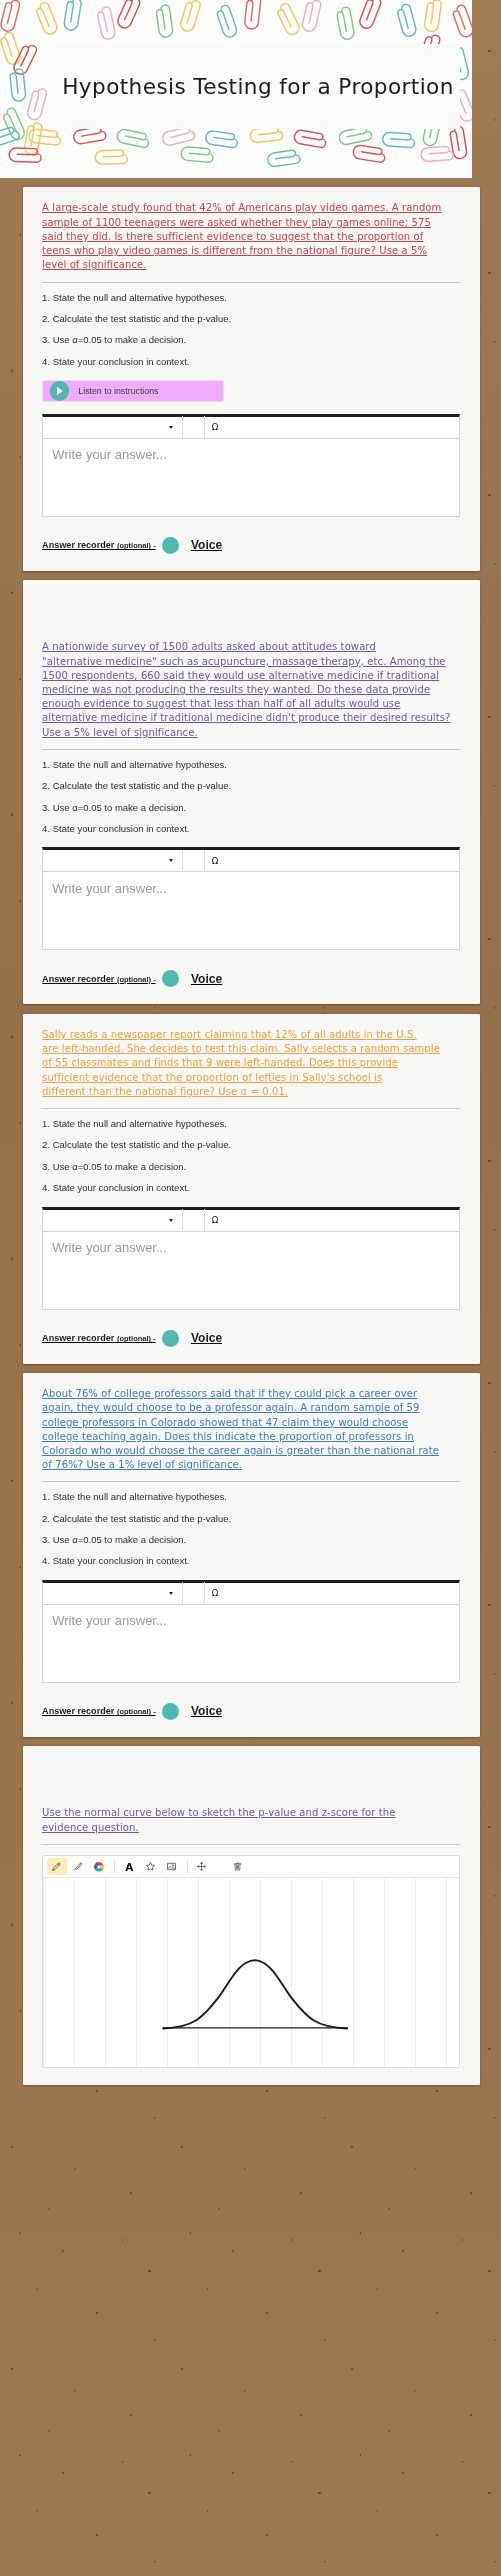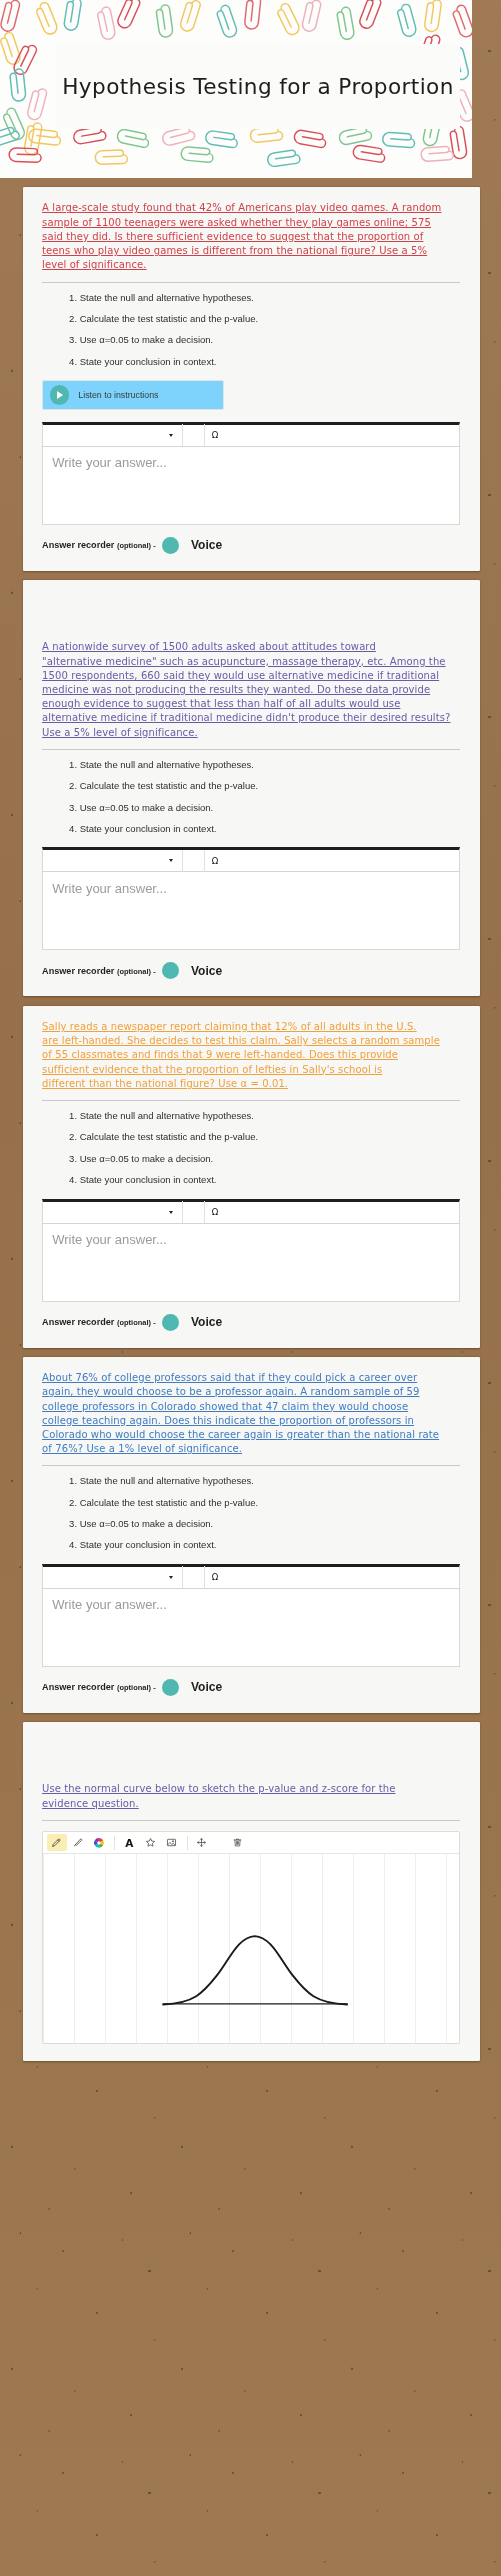--- a/index.html
+++ b/index.html
@@ -89,36 +89,36 @@
   .c-purple { color: #6b5aa8; margin-top: 46px; }
   .c-orange { color: #f0a03c; }
   .c-blue   { color: #3f7cc4; }
 
   .rule {
     border: none;
     border-top: 0.7px solid #c9c9c5;
     margin: 9.1px 0 9.1px 0;
   }
 
-  .steps { list-style: none; margin-left: 27px; }
+  .steps { list-style: none; }
   .steps li {
     font-family: "Liberation Sans", sans-serif;
     font-size: 9.5px;
     color: #2e2e2e;
     line-height: 1.35;
     margin-bottom: 8.5px;
   }
   .steps li:last-child { margin-bottom: 0; }
 
   
   .listen {
     margin-top: 11.8px;
     width: 182px;
-    height: 30px;
-    background: #7dd3fc;
+    height: 22px;
+    background: #f0abfc;
     border: 0.7px solid #e3e3e0;
     border-radius: 2px;
     display: flex;
     align-items: center;
     padding-left: 6.5px;
     gap: 9.1px;
     cursor: pointer;
   }
   .play-circle {
     width: 19.6px; height: 19.6px;
@@ -174,24 +174,25 @@
   }
   .editor-body {
     min-height: 77px;
     padding: 8.5px 9.1px;
     font-size: 13px;
     color: #9b9b9b;
   }
 
   
   .recorder {
-    margin-top: 12px;
+    margin-top: 20px;
     display: flex;
     align-items: center;
     gap: 0px;
+    text-decoration: underline;
   }
   .rec-label {
     font-size: 9.1px;
     font-weight: 700;
     color: #1f1f1f;
   }
   .rec-label .opt { font-size: 7.5px; font-weight: 700; }
   .rec-dot {
     width: 17px; height: 17px;
     border-radius: 50%;

